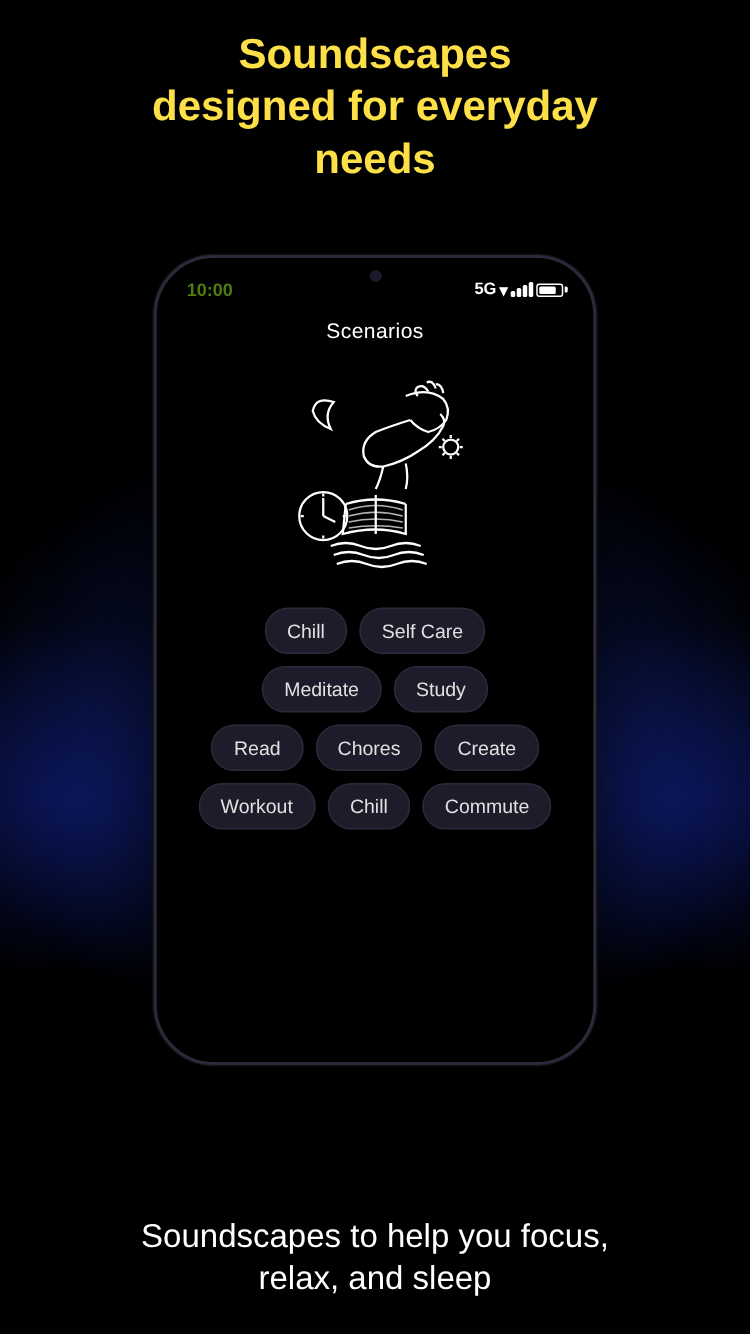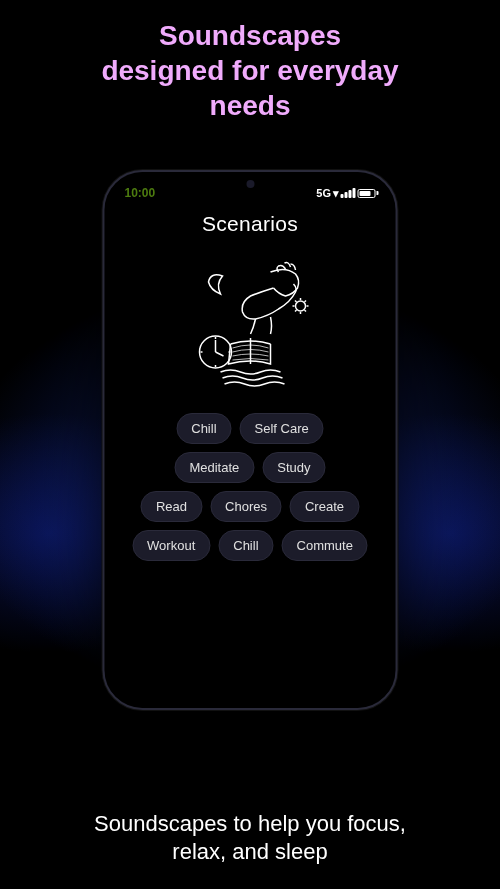--- a/index.html
+++ b/index.html
@@ -21,21 +21,21 @@
         radial-gradient(ellipse 300px 200px at 10% 60%, rgba(20, 40, 180, 0.4) 0%, transparent 60%),
         radial-gradient(ellipse 300px 200px at 90% 60%, rgba(20, 40, 180, 0.4) 0%, transparent 60%);
       pointer-events: none;
     }
 
     .top-text {
       position: absolute;
       top: 18px;
       left: 0; right: 0;
       text-align: center;
-      color: #f0abfc;
+      color: #fde047;
       font-size: 28px;
       font-weight: 700;
       line-height: 1.25;
       padding: 0 40px;
       z-index: 10;
     }
 
     .phone-wrapper {
       position: absolute;
       top: 170px;
@@ -122,21 +122,21 @@
       display: flex;
       flex-direction: column;
       align-items: center;
       width: 100%;
       flex: 1;
       padding-top: 8px;
     }
 
     .scenarios-title {
       color: #fff;
-      font-size: 21px;
+      font-size: 14px;
       font-weight: 500;
       margin-bottom: 8px;
       letter-spacing: 0.3px;
     }
 
     .illustration {
       width: 180px;
       height: 155px;
       margin-bottom: 14px;
       flex-shrink: 0;

